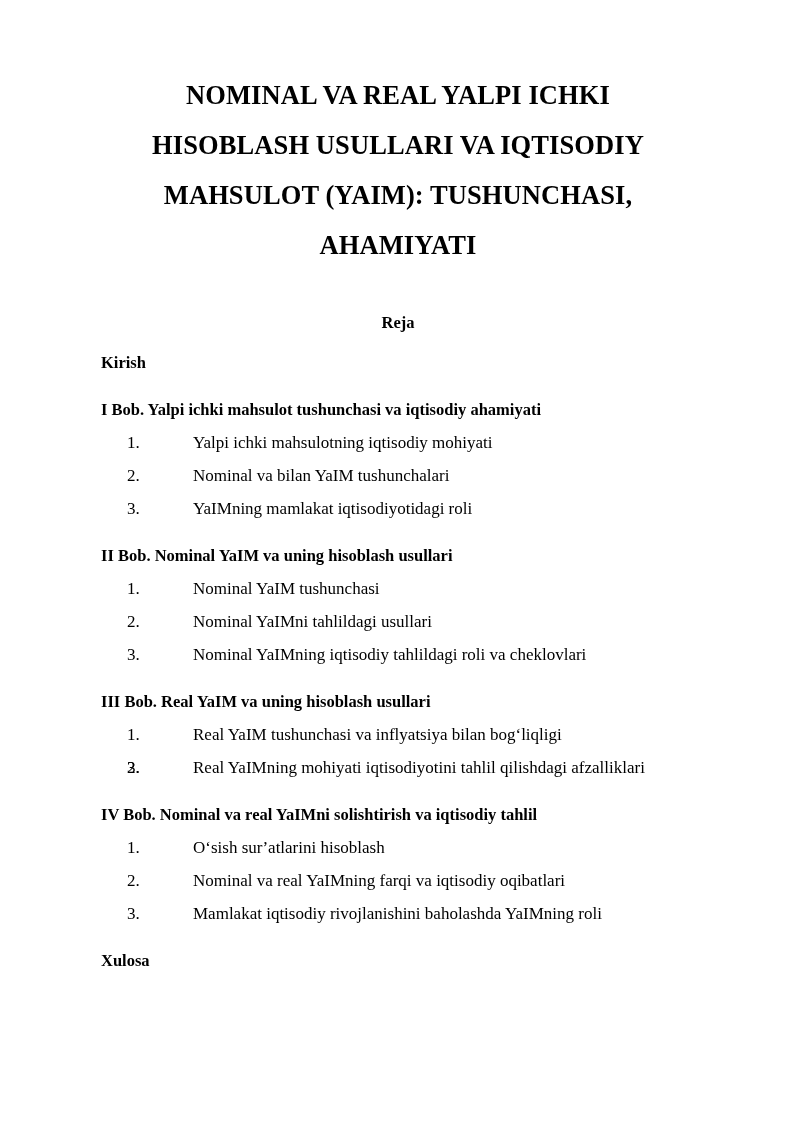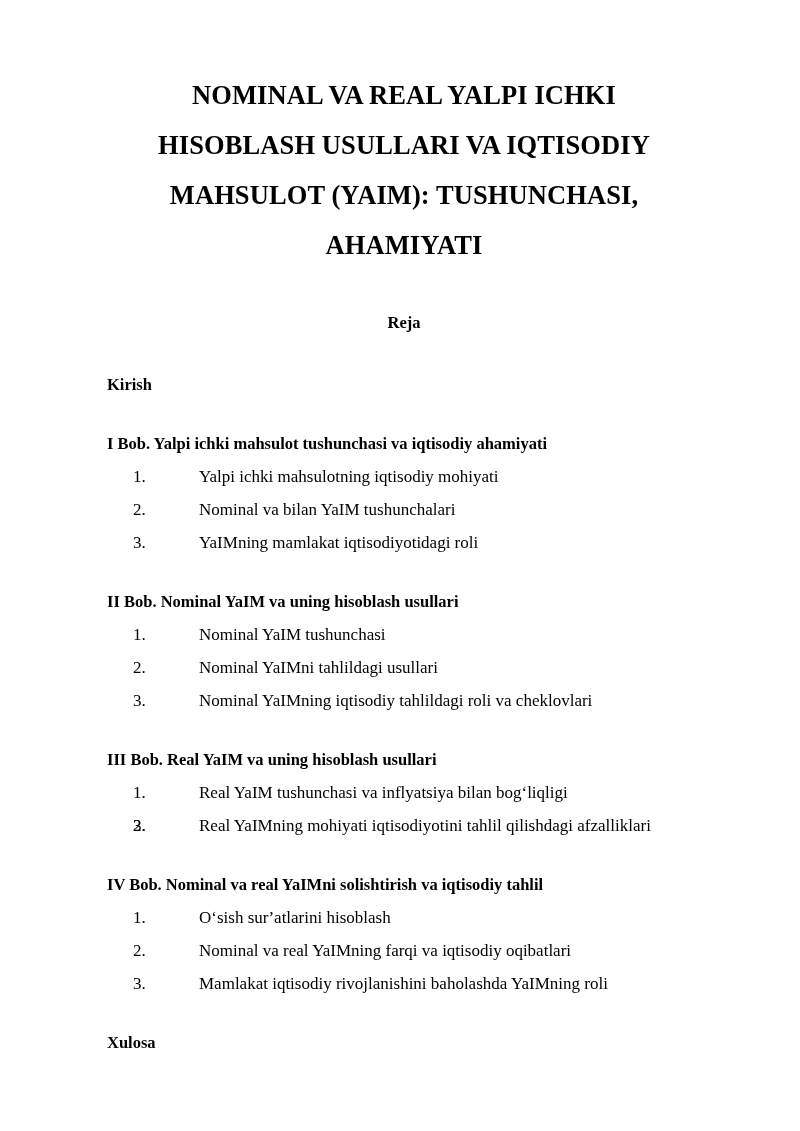--- a/index.html
+++ b/index.html
@@ -18,21 +18,21 @@
     position: relative;
     width: 800px;
     height: 1131px;
     background: #ffffff;
     box-sizing: border-box;
     padding: 0;
     overflow: hidden;
   }
   .content {
     position: absolute;
-    left: 107px;
+    left: 101px;
     top: 70px;
     width: 594px;
   }
 
   
   .doc-title {
     text-align: center;
     font-size: 26.5px;
     font-weight: bold;
     line-height: 50px;
@@ -52,25 +52,25 @@
     font-weight: bold;
     margin-top: 42px;
     line-height: 22px;
   }
 
   
   .heading {
     font-size: 16.5px;
     font-weight: bold;
     line-height: 22px;
-    margin-top: 37px;
+    margin-top: 25px;
     text-align: left;
   }
   .heading.first {
-    margin-top: 40px;
+    margin-top: 18px;
   }
 
   
   ol.items {
     list-style: none;
     margin: 0;
     padding: 0;
   }
   ol.items li {
     position: relative;

